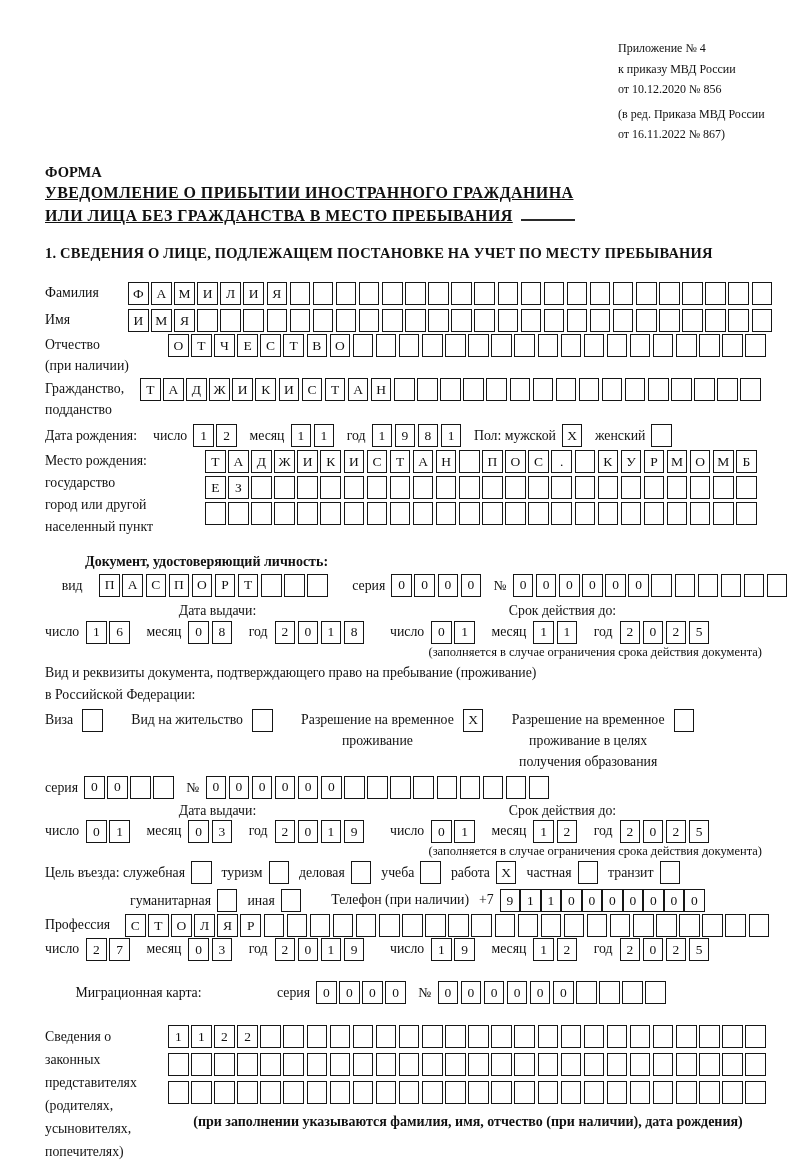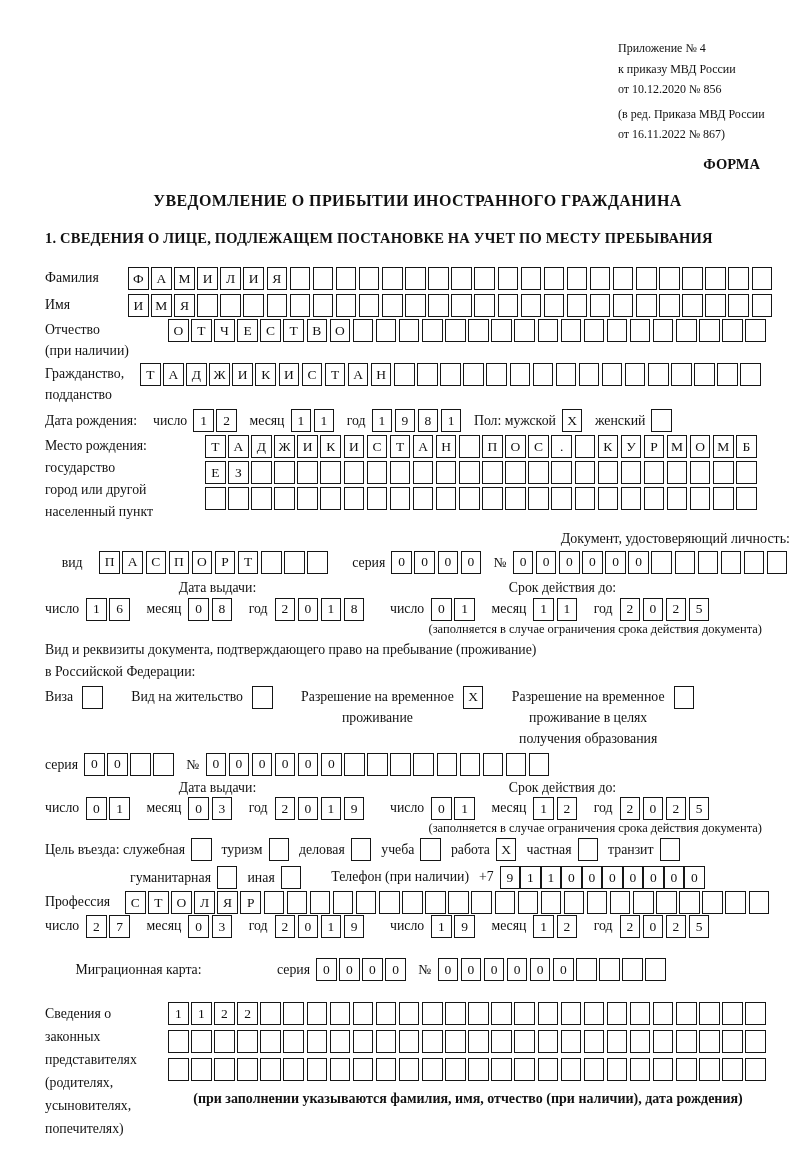--- a/index.html
+++ b/index.html
@@ -1,37 +1,37 @@
 <!DOCTYPE html>
 <html><head>
 <meta charset="utf-8">
 <style>
   html,body{margin:0;padding:0;background:#fff;}
   .page{position:relative;width:800px;height:1163px;box-sizing:border-box;
         padding:38px 10px 0 45px;overflow:hidden;background:#fff;color:#111;
         font-family:"Liberation Serif","DejaVu Serif",serif;font-size:13.8px;line-height:1.2;}
   .appendix{margin-left:573px;font-size:12px;line-height:20.5px;}
   .appendix div:nth-child(4){margin-top:4px;}
-  .forma{margin-top:11px;text-align:right;padding-right:30px;font-weight:bold;font-size:14.5px;}
-  .title{margin-top:16px;text-align:center;font-weight:bold;font-size:16px;line-height:23px;letter-spacing:.4px;}
+  .forma{margin-top:19px;text-align:left;padding-right:30px;font-weight:bold;font-size:14.5px;}
+  .title{margin-top:0;text-align:left;font-weight:bold;font-size:16px;line-height:23px;letter-spacing:.4px;text-decoration:underline;}
   .tunder{display:inline-block;width:54px;border-bottom:2.2px solid #2a2a2a;height:13px;margin-left:8px;}
   .sect{margin-top:18px;font-weight:bold;font-size:14.5px;letter-spacing:.2px;}
   .frow{display:flex;align-items:flex-start;margin-top:4px;}
   .lbl{flex:none;line-height:22px;white-space:pre-line;}
   .w83{width:83px;} .w123{width:123px;} .w95{width:95px;} .w160{width:160px;line-height:22px;}
   .w65{width:65px;} .w80{width:80px;} .w155{width:155px;}
   .boxes{display:flex;flex-wrap:nowrap;}
   .boxcol .boxes{margin-bottom:3px;}
   .cbox{display:inline-flex;flex:none;box-sizing:border-box;width:20.5px;height:23px;
         border:1.7px solid #161616;margin-right:2.6px;align-items:center;justify-content:center;
         font-size:13.5px;background:#fff;}
   .inl{display:flex;align-items:center;}
   .inl .t{margin:0 6px 0 10px;line-height:23px;}
   .inl .t:first-child{margin-left:0;text-align:center;}
-  .dochead{margin-top:8px;text-align:right;font-weight:normal;font-size:14px;padding-left:40px;}
+  .dochead{margin-top:16px;text-align:left;font-weight:bold;font-size:14px;padding-left:40px;}
   .dhead{display:flex;margin-top:6px;}
   .dh{width:345px;text-align:center;}
   .drow{display:flex;margin-top:1px;align-items:center;}
   .dgroup{display:flex;align-items:center;width:345px;flex:none;}
   .dgroup .dlbl{margin-right:7px;}
   .dgroup .mid{margin-left:14px;margin-right:7px;}
   .note-right{margin-top:1px;text-align:right;padding-right:28px;font-size:12.5px;}
   .intro{margin-top:2px;white-space:pre-line;line-height:22px;}
   .res-row{display:flex;align-items:flex-start;margin-top:3px;}
   .res-opt{display:flex;align-items:flex-start;}
@@ -55,20 +55,21 @@
     <div data-interactable="false">к приказу МВД России</div>
     <div data-interactable="false">от 10.12.2020 № 856</div>
     <div data-interactable="false">(в ред. Приказа МВД России</div>
     <div data-interactable="false">от 16.11.2022 № 867)</div>
   </div>
 
   <div class="forma" data-interactable="false">ФОРМА</div>
 
   <div class="title" data-interactable="false">
     <div data-interactable="false">УВЕДОМЛЕНИЕ О ПРИБЫТИИ ИНОСТРАННОГО ГРАЖДАНИНА</div>
+    <div data-interactable="false"><span>ИЛИ ЛИЦА БЕЗ ГРАЖДАНСТВА В МЕСТО ПРЕБЫВАНИЯ</span><span class="tunder" data-interactable="false"></span></div>
   </div>
 
   <div class="sect" data-interactable="false">1. СВЕДЕНИЯ О ЛИЦЕ, ПОДЛЕЖАЩЕМ ПОСТАНОВКЕ НА УЧЕТ ПО МЕСТУ ПРЕБЫВАНИЯ</div>
 
   <div class="frow" style="margin-top:20px;" data-interactable="false">
     <div class="lbl w83" data-interactable="false">Фамилия</div>
     <div class="boxes" data-interactable="false">
         <span class="cbox" data-interactable="true">Ф</span>
         <span class="cbox" data-interactable="true">А</span>
         <span class="cbox" data-interactable="true">М</span>

